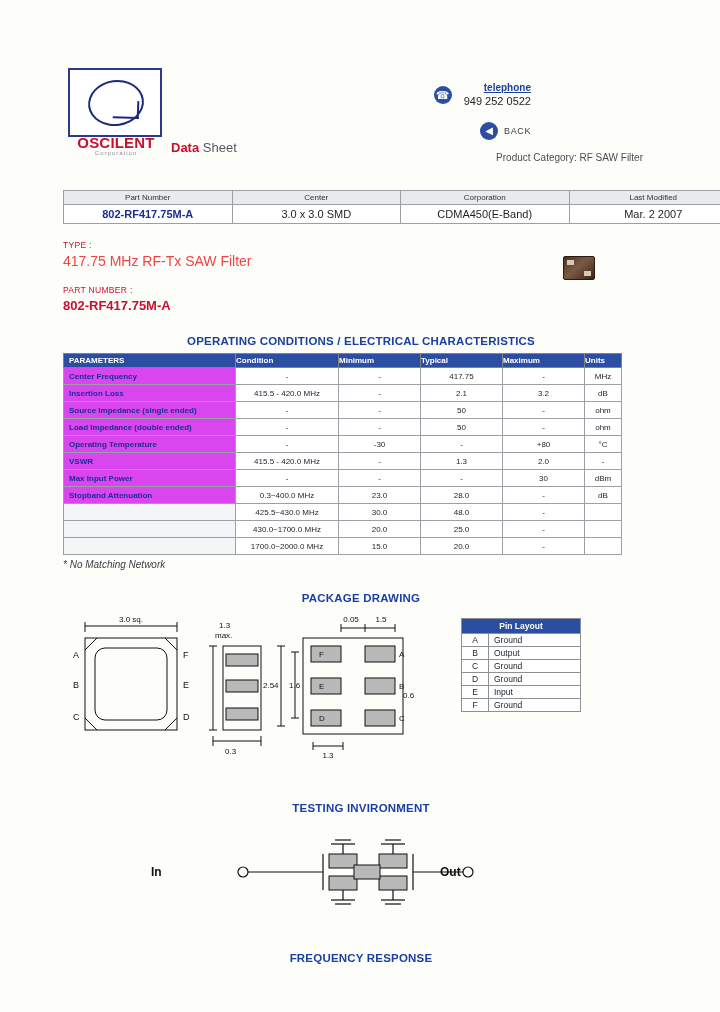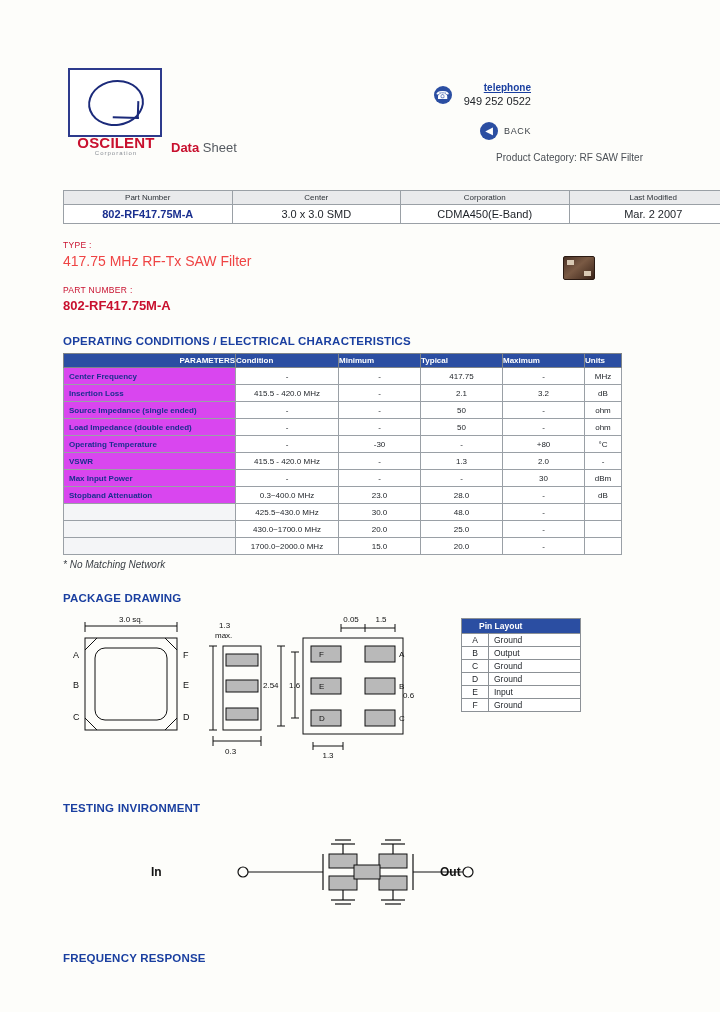--- a/index.html
+++ b/index.html
@@ -228,41 +228,42 @@
     right: 3px; bottom: 3px;
     width: 7px; height: 5px;
     background: #d8c9b4;
   }
 
   
   h2.section {
     font-size: 11.5px;
     color: #1a3fa0;
     font-weight: bold;
-    margin: 22px 0 6px 0;
+    margin: 22px 0 6px 16px;
     letter-spacing: 0.2px;
+    text-align: center;
   }
 
   
   .spec-table {
     border-collapse: collapse;
     width: 558px;
     table-layout: fixed;
   }
   .spec-table th {
     background: #2b4ea2;
     color: #ffffff;
     font-size: 8px;
     font-weight: bold;
     border: 1px solid #7f8488;
     padding: 2px 0;
     text-align: left;
   }
   .spec-table th.left {
-    text-align: right;
+    text-align: left;
     padding-left: 5px;
   }
   .spec-table td {
     border: 1px solid #9aa0a6;
     font-size: 8px;
     color: #22262b;
     padding: 2px 0;
     text-align: center;
     background: #ffffff;
     height: 12px;
@@ -295,22 +296,22 @@
     position: absolute;
     left: 398px;
     top: 8px;
     border-collapse: collapse;
     width: 120px;
   }
   .pin-table th {
     background: #2b4ea2;
     color: #fff;
     font-size: 8.5px;
-    text-align: left;
-    padding: 2px 17px;
+    text-align: center;
+    padding: 2px 5px;
     border: 1px solid #8c9196;
   }
   .pin-table td {
     font-size: 8.5px;
     border: 1px solid #8c9196;
     padding: 1px 5px;
     background: #fff;
     color: #22262b;
   }
   .pin-table td.pinid {

